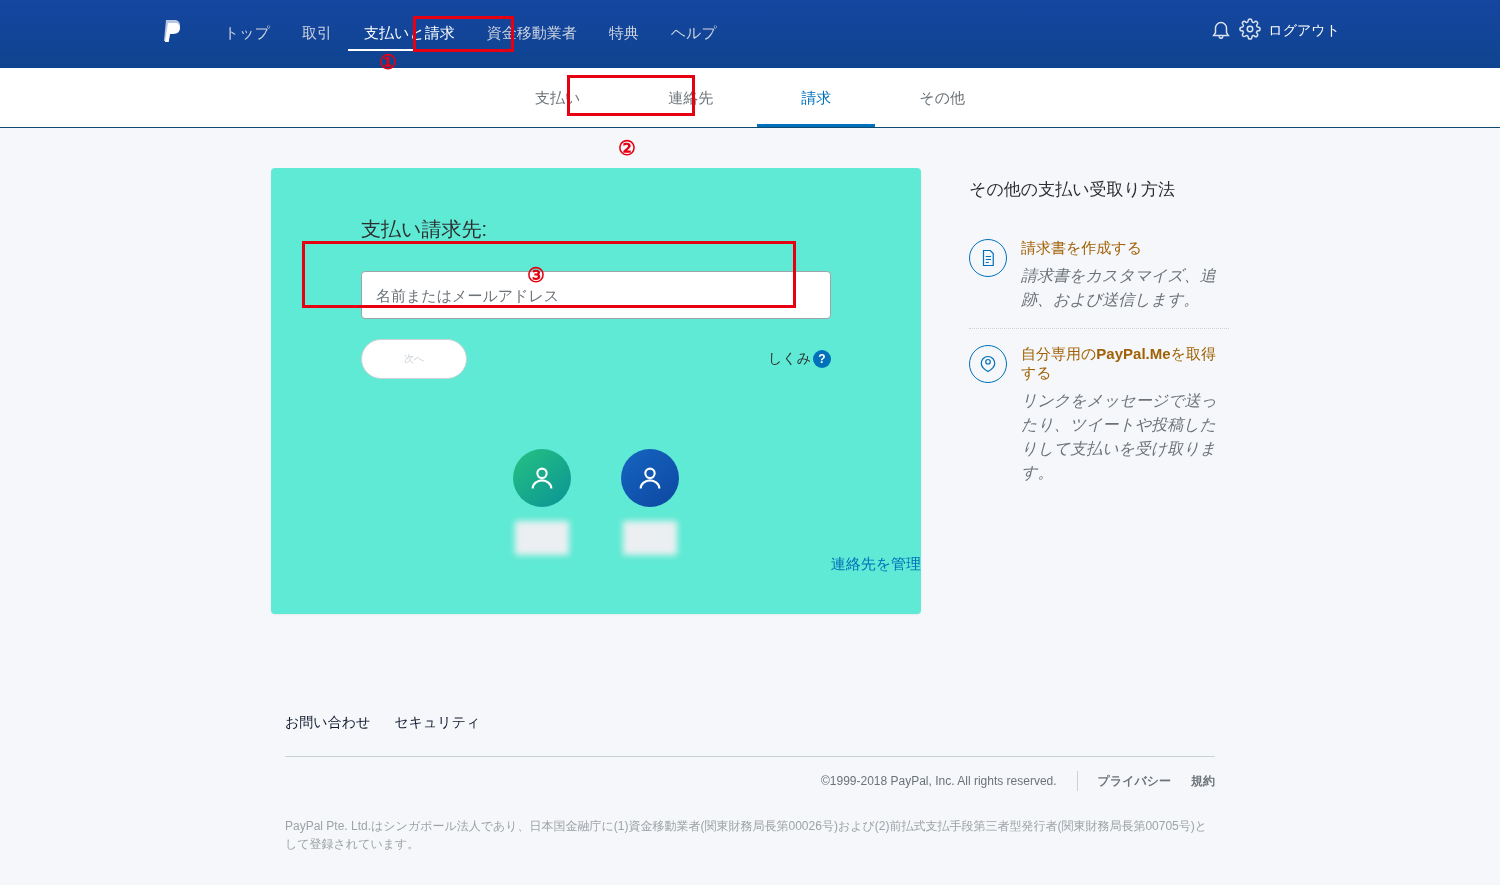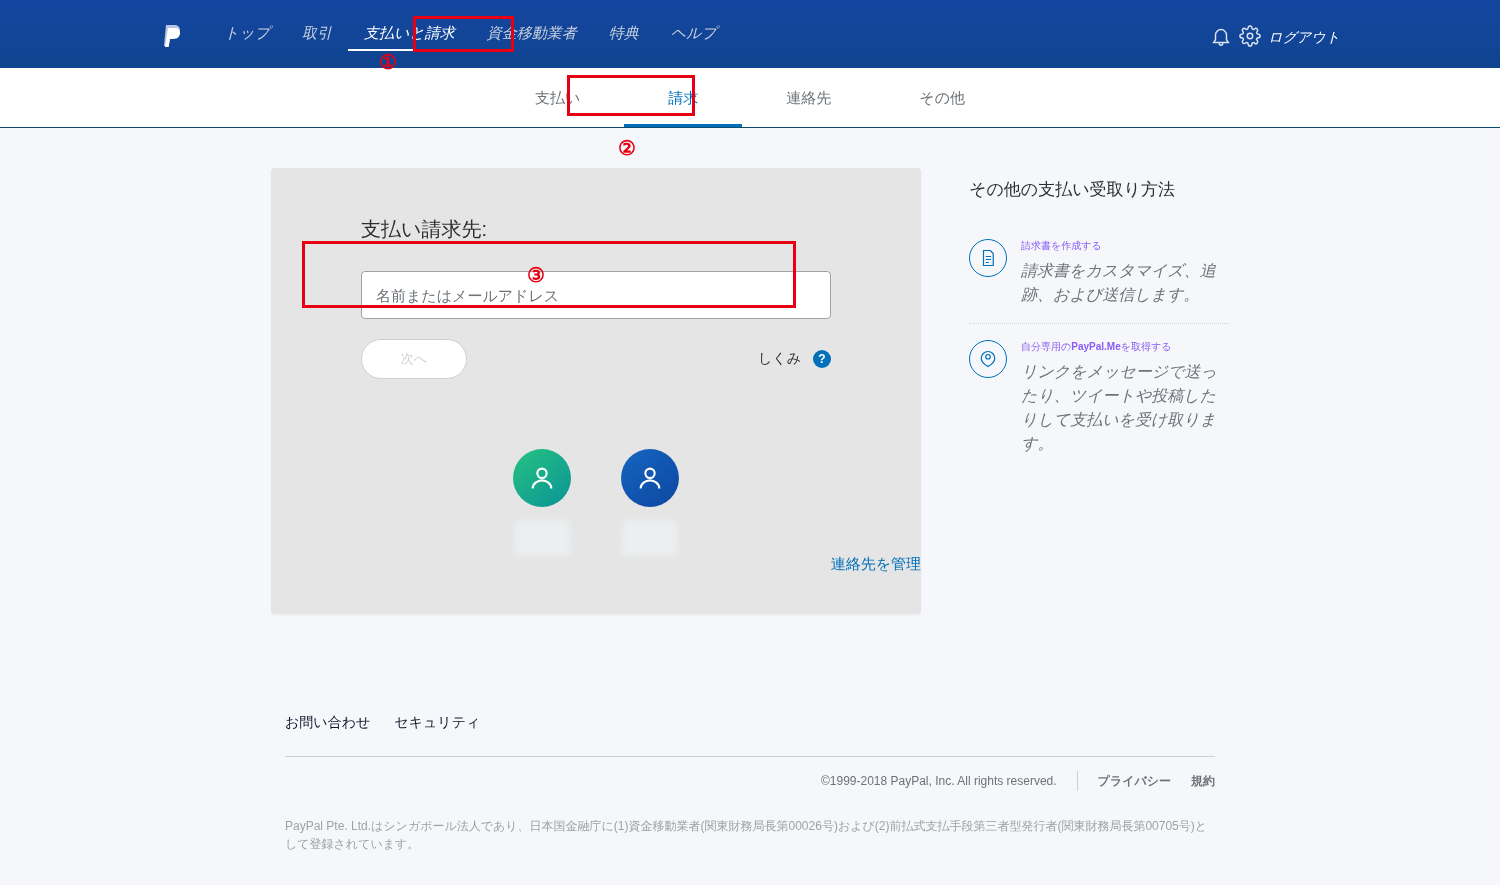--- a/index.html
+++ b/index.html
@@ -1,51 +1,51 @@
 <!DOCTYPE html>
 <html><head>
 <meta charset="utf-8">
 <style>
 * { box-sizing: border-box; margin: 0; padding: 0; }
 body { font-family: "Helvetica Neue", Arial, "Hiragino Kaku Gothic Pro", "Yu Gothic", sans-serif; background: #f5f7fa; color: #2c2e2f; width: 1500px; }
 .header { background: linear-gradient(180deg, #1546a0 0%, #0f4490 100%); height: 68px; display: flex; align-items: center; padding: 0 0; }
-.header-inner { width: 100%; max-width: 1180px; margin: 8px auto; display: flex; align-items: flex-end; font-style: italic; }
+.header-inner { width: 100%; max-width: 1180px; margin: 8px auto; display: flex; align-items: flex-start; }
 .logo { width: 24px; height: 28px; margin-right: 24px; }
 .nav { display: flex; gap: 0; }
 .nav-item { color: #cbd2e0; font-size: 15px; padding: 6px 16px; cursor: pointer; text-decoration: none; }
 .nav-item.active { color: #fff; border-bottom: 2px solid #fff; }
 .header-right { margin-left: auto; display: flex; align-items: center; gap: 7px; }
 .icon-btn { color: #fff; opacity: .85; cursor: pointer; }
 .logout { color: #fff; font-size: 14px; cursor: pointer; }
 .subnav { background: #fff; border-bottom: 1px solid #0c4a6e; height: 60px; display: flex; justify-content: center; align-items: flex-end; }
 .subnav-item { padding: 18px 44px 16px; font-size: 15px; color: #6c7378; cursor: pointer; border-bottom: 3px solid transparent; }
 .subnav-item.active { color: #0070ba; border-bottom-color: #0070ba; }
 .content-wrap { display: flex; justify-content: center; padding: 40px 0 60px; gap: 48px; }
-.main-card { width: 650px; background: #e5e5e5; border-radius: 4px; box-shadow: 0 1px 2px rgba(0,0,0,.05); padding: 48px 0 40px; position: relative; }
+.main-card { width: 650px; background: #5eead4; border-radius: 4px; box-shadow: 0 1px 2px rgba(0,0,0,.05); padding: 48px 0 40px; position: relative; }
 .card-inner { padding: 0 90px; }
 .card-title { font-size: 20px; color: #2c2e2f; font-weight: 400; margin-bottom: 28px; }
 .text-input { width: 100%; height: 48px; padding: 0 14px; border: 1px solid #9da3a6; border-radius: 4px; font-size: 15px; color: #2c2e2f; }
 .text-input::placeholder { color: #6c7378; }
 .row-below { display: flex; justify-content: space-between; align-items: center; margin-top: 20px; }
-.next-btn { width: 106px; height: 40px; border-radius: 20px; background: #fff; border: 1px solid #cbd2d6; color: #cbd2d6; font-size: 13px; cursor: not-allowed; }
-.howitworks { display: flex; align-items: center; gap: 12px; font-size: 14px; color: #2c2e2f; cursor: pointer; }
+.next-btn { width: 106px; height: 40px; border-radius: 20px; background: #fff; border: 1px solid #cbd2d6; color: #cbd2d6; font-size: 10px; cursor: not-allowed; }
+.howitworks { display: flex; align-items: center; gap: 2px; font-size: 14px; color: #2c2e2f; cursor: pointer; }
 .qmark { width: 18px; height: 18px; border-radius: 50%; background: #0070ba; color: #fff; display: inline-flex; align-items: center; justify-content: center; font-size: 12px; font-weight: bold; }
 .contacts { display: flex; justify-content: center; gap: 50px; margin-top: 70px; }
 .contact-item { display: flex; flex-direction: column; align-items: center; gap: 14px; cursor: pointer; }
 .avatar { width: 58px; height: 58px; border-radius: 50%; display: flex; align-items: center; justify-content: center; }
 .avatar.teal { background: linear-gradient(140deg, #26c281, #0a9396); }
 .avatar.blue { background: linear-gradient(140deg, #1565c0, #0d47a1); }
 .contact-name { width: 54px; height: 34px; background: #eceff1; filter: blur(3px); }
 .manage-link { text-align: right; color: #0070ba; font-size: 15px; cursor: pointer; }
 .side { width: 260px; padding-top: 10px; }
 .side-title { font-size: 17px; color: #2c2e2f; margin-bottom: 22px; font-weight: 500; }
 .side-item { display: flex; gap: 14px; padding: 16px 0; border-bottom: 1px dotted #cbd2d6; cursor: pointer; }
 .side-item:last-child { border-bottom: none; }
 .side-icon { flex-shrink: 0; width: 38px; height: 38px; border-radius: 50%; border: 1.5px solid #0070ba; display: flex; align-items: center; justify-content: center; color: #0070ba; }
-.side-item-title { font-size: 10px; color: #8b5cf6; margin-bottom: 6px; }
+.side-item-title { font-size: 15px; color: #a16207; margin-bottom: 6px; }
 .side-item-title .bold { font-weight: 600; }
 .side-item-desc { font-size: 16px; color: #6c7378; line-height: 1.5; font-style: italic; }
 .footer { padding: 40px 0 30px; }
 .footer-inner { max-width: 930px; margin: 0 auto; }
 .footer-links-top { display: flex; gap: 24px; padding-bottom: 24px; }
 .footer-links-top a { color: #0f172a; font-size: 14px; text-decoration: none; cursor: pointer; }
 .footer-divider { height: 1px; background: #cbd2d6; margin-bottom: 14px; }
 .footer-mid { display: flex; justify-content: flex-end; align-items: center; gap: 20px; font-size: 12px; color: #6c7378; padding-bottom: 26px; }
 .footer-mid .sep { width: 1px; height: 20px; background: #cbd2d6; }
 .footer-mid a { color: #6c7378; text-decoration: none; cursor: pointer; font-weight: bold; }
@@ -88,22 +88,22 @@
       <a class="logout">ログアウト</a>
     </div>
   </div>
 </div>
 
 <div class="annot" style="top:16px; left:413px; width:101px; height:36px;"></div>
 <div class="annot-num" style="top:50px; left:379px;">①</div>
 
 <div class="subnav">
   <div class="subnav-item">支払い</div>
+  <div class="subnav-item">連絡先</div>
   <div class="subnav-item active">請求</div>
-  <div class="subnav-item">連絡先</div>
   <div class="subnav-item">その他</div>
 </div>
 
 <div class="annot" style="top:75px; left:567px; width:128px; height:41px;"></div>
 <div class="annot-num" style="top:136px; left:618px;">②</div>
 
 <div class="content-wrap">
   <div class="main-card">
     <div class="card-inner">
       <div class="card-title">支払い請求先:</div>

